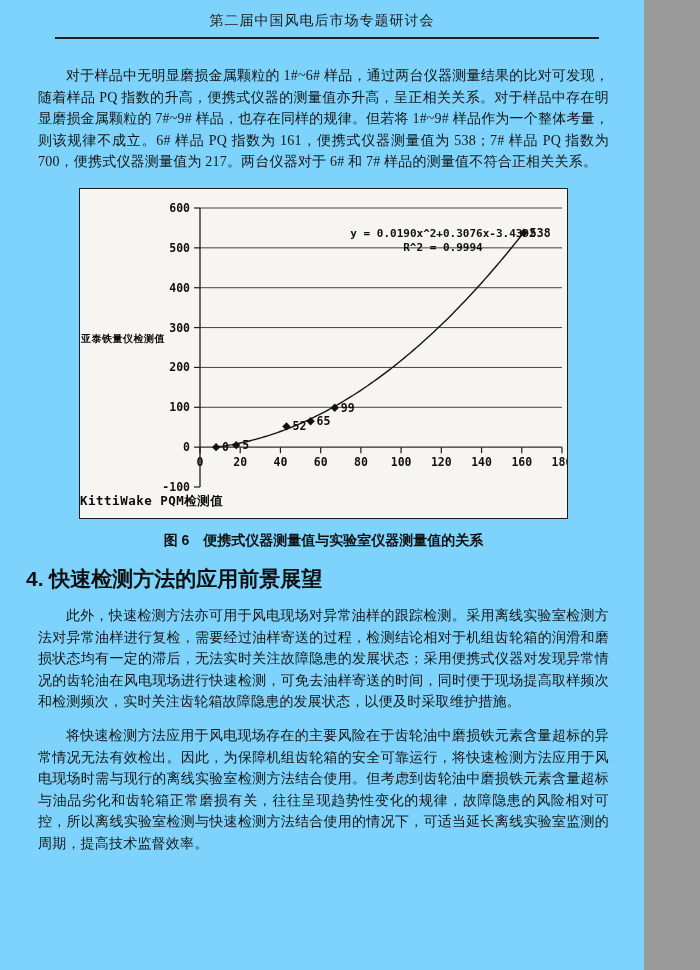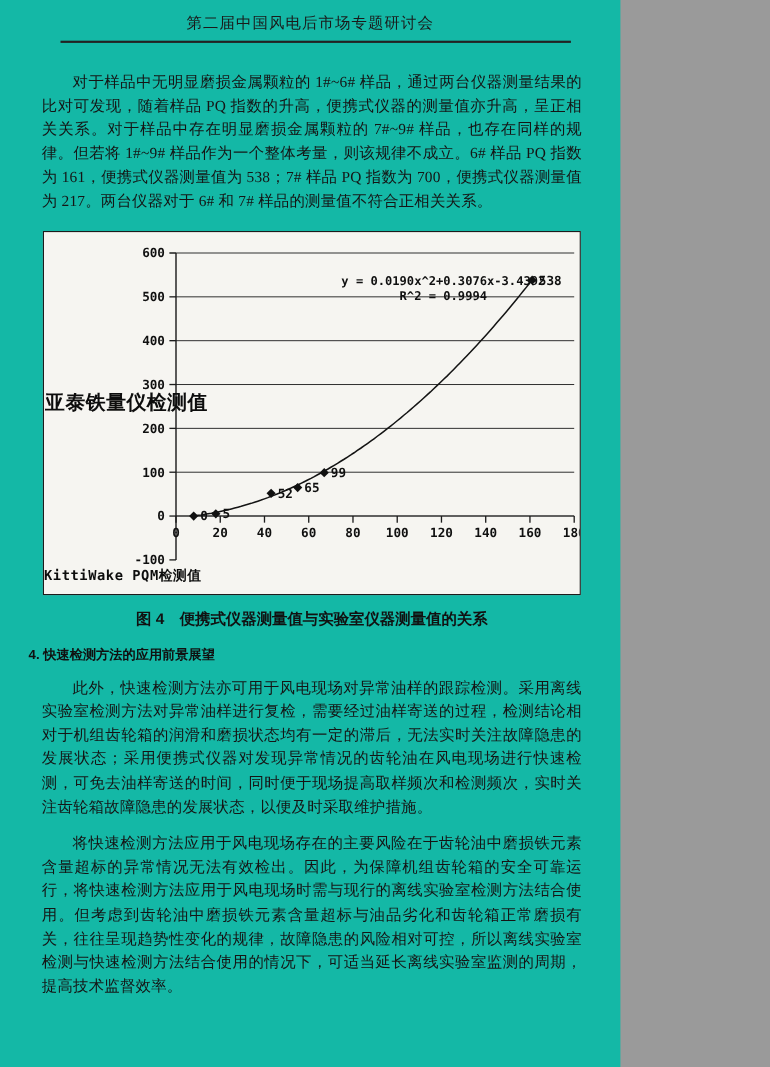--- a/index.html
+++ b/index.html
@@ -1,19 +1,19 @@
 <!DOCTYPE html>
 <html><head>
 <meta charset="utf-8">
 <style>
   html,body{margin:0;padding:0;background:#9a9a9a;}
   .page{
     position:relative;
-    width:564px;height:970px;
-    background:#14b8a6;
+    width:644px;height:970px;
+    background:#7dd3fc;
     overflow:hidden;
     font-family:"Liberation Serif","DejaVu Serif",serif;
     color:#151515;
     box-sizing:border-box;
   }
   .header-title{
     padding-top:12px;
     text-align:center;
     font-size:14px;
     letter-spacing:1px;
@@ -39,21 +39,21 @@
     position:relative;
     width:487px;height:329px;
     margin:15px auto 0 auto;
     border:1.5px solid #1c1c1c;
     background:#f6f5f1;
   }
   .chart-box svg{position:absolute;left:0;top:0;}
   .y-title{
     position:absolute;left:1px;top:143px;
     font-family:Liberation Mono, monospace;
-    font-weight:bold;font-size:18px;color:#0d0d0d;
+    font-weight:bold;font-size:10px;color:#0d0d0d;
     letter-spacing:0.5px;
     text-align:center;
   }
   .x-title{
     position:absolute;left:0;right:0;top:304px;
     text-align:left;
     font-family:"DejaVu Sans Mono","Liberation Mono",monospace;
     font-weight:bold;font-size:12.5px;color:#0d0d0d;
     letter-spacing:0.5px;
   }
@@ -62,21 +62,21 @@
     text-align:center;
     font-family:"Liberation Sans","DejaVu Sans",sans-serif;
     font-weight:bold;
     font-size:14px;
     color:#111;
   }
   .section-heading{
     margin:15px 0 2px 0;
     font-family:"Liberation Sans","DejaVu Sans",sans-serif;
     font-weight:bold;
-    font-size:12px;
+    font-size:21px;
     color:#101010;
   }
   .chart-text{
     font-family:"DejaVu Sans Mono","Liberation Mono",monospace;
     font-weight:600;
     fill:#101010;
   }
 </style>
 </head>
 <body>
@@ -151,21 +151,21 @@
           <text x="260.7444444444444" y="222.68428571428572" text-anchor="start" font-size="11.5px" class="chart-text">99</text>
           <polygon points="439.5888888888889,43.71142857142857 443.7888888888889,39.51142857142857 447.9888888888889,43.71142857142857 443.7888888888889,47.91142857142857" fill="#111111"></polygon>
           <text x="449.7888888888889" y="47.71142857142857" text-anchor="start" font-size="11.5px" class="chart-text">538</text>
           <text x="363" y="48" text-anchor="middle" font-size="11px" class="chart-text">y = 0.0190x^2+0.3076x-3.4392</text>
           <text x="363" y="62" text-anchor="middle" font-size="11px" class="chart-text">R^2 = 0.9994</text>
         </svg>
       <div class="y-title">亚泰铁量仪检测值</div>
       <div class="x-title">KittiWake PQM检测值</div>
     </div>
 
-    <div class="caption">图 4　便携式仪器测量值与实验室仪器测量值的关系</div>
+    <div class="caption">图 6　便携式仪器测量值与实验室仪器测量值的关系</div>
 
     <div class="section-heading">4. 快速检测方法的应用前景展望</div>
 
     <p class="para">此外，快速检测方法亦可用于风电现场对异常油样的跟踪检测。采用离线实验室检测方法对异常油样进行复检，需要经过油样寄送的过程，检测结论相对于机组齿轮箱的润滑和磨损状态均有一定的滞后，无法实时关注故障隐患的发展状态；采用便携式仪器对发现异常情况的齿轮油在风电现场进行快速检测，可免去油样寄送的时间，同时便于现场提高取样频次和检测频次，实时关注齿轮箱故障隐患的发展状态，以便及时采取维护措施。</p>
     <p class="para">将快速检测方法应用于风电现场存在的主要风险在于齿轮油中磨损铁元素含量超标的异常情况无法有效检出。因此，为保障机组齿轮箱的安全可靠运行，将快速检测方法应用于风电现场时需与现行的离线实验室检测方法结合使用。但考虑到齿轮油中磨损铁元素含量超标与油品劣化和齿轮箱正常磨损有关，往往呈现趋势性变化的规律，故障隐患的风险相对可控，所以离线实验室检测与快速检测方法结合使用的情况下，可适当延长离线实验室监测的周期，提高技术监督效率。</p>
 
   </div>
 </div>
 
 </body></html>

